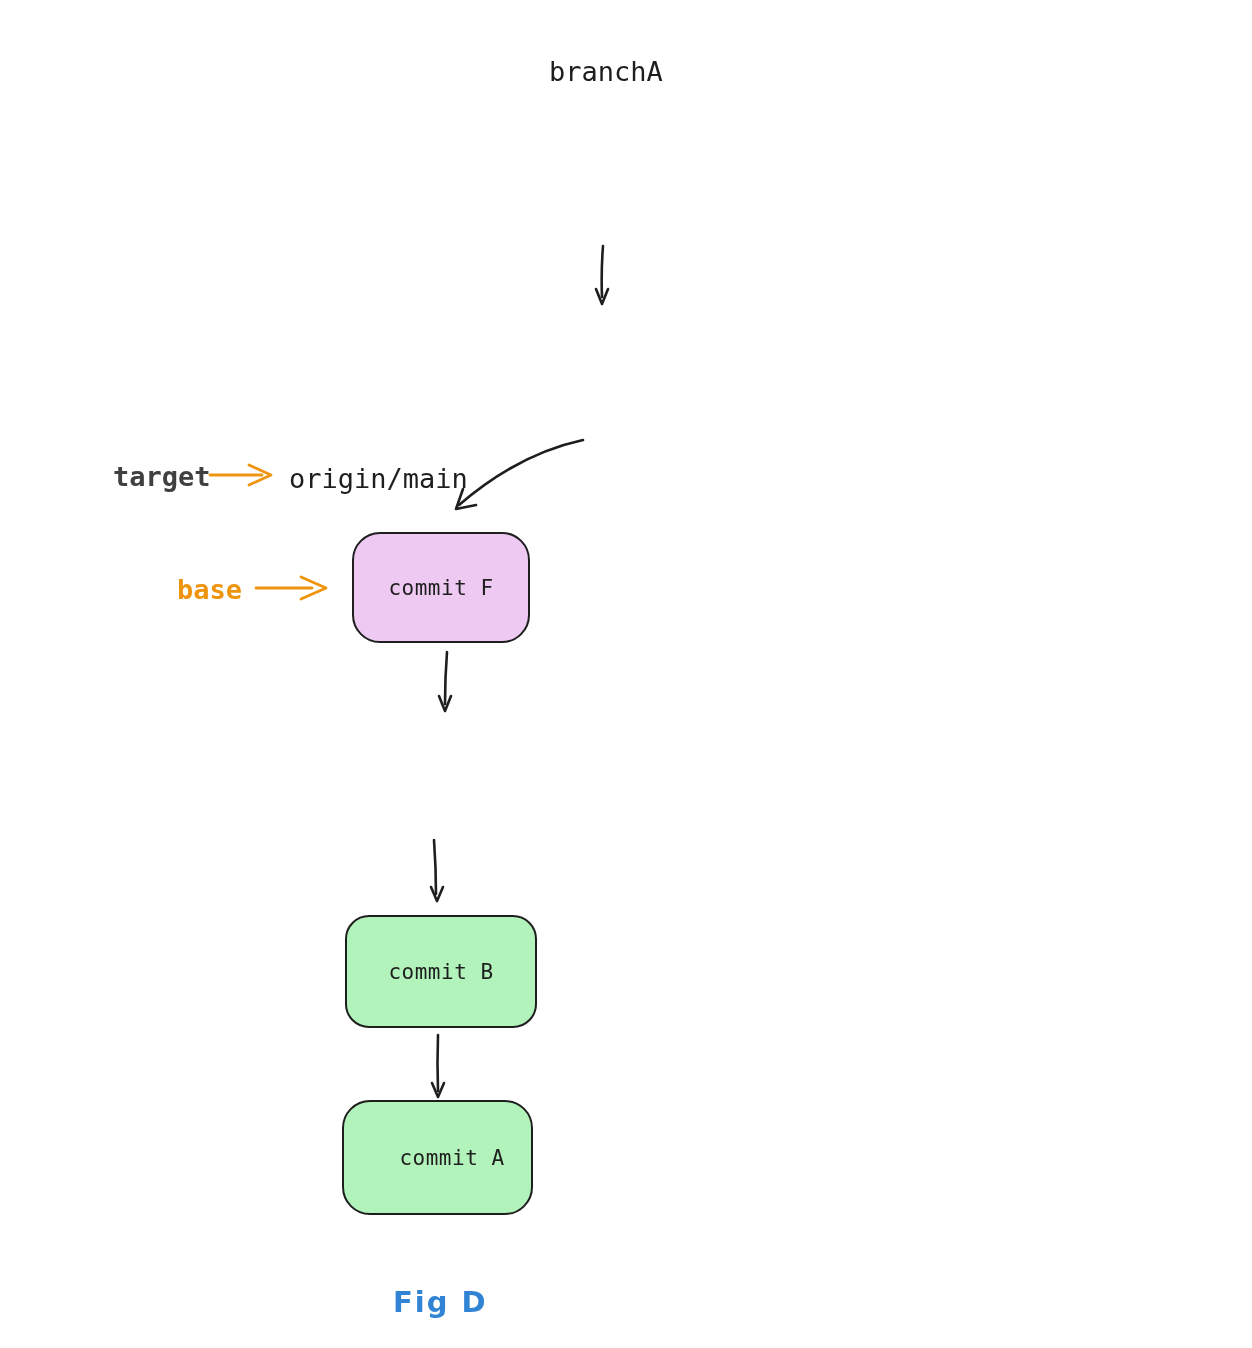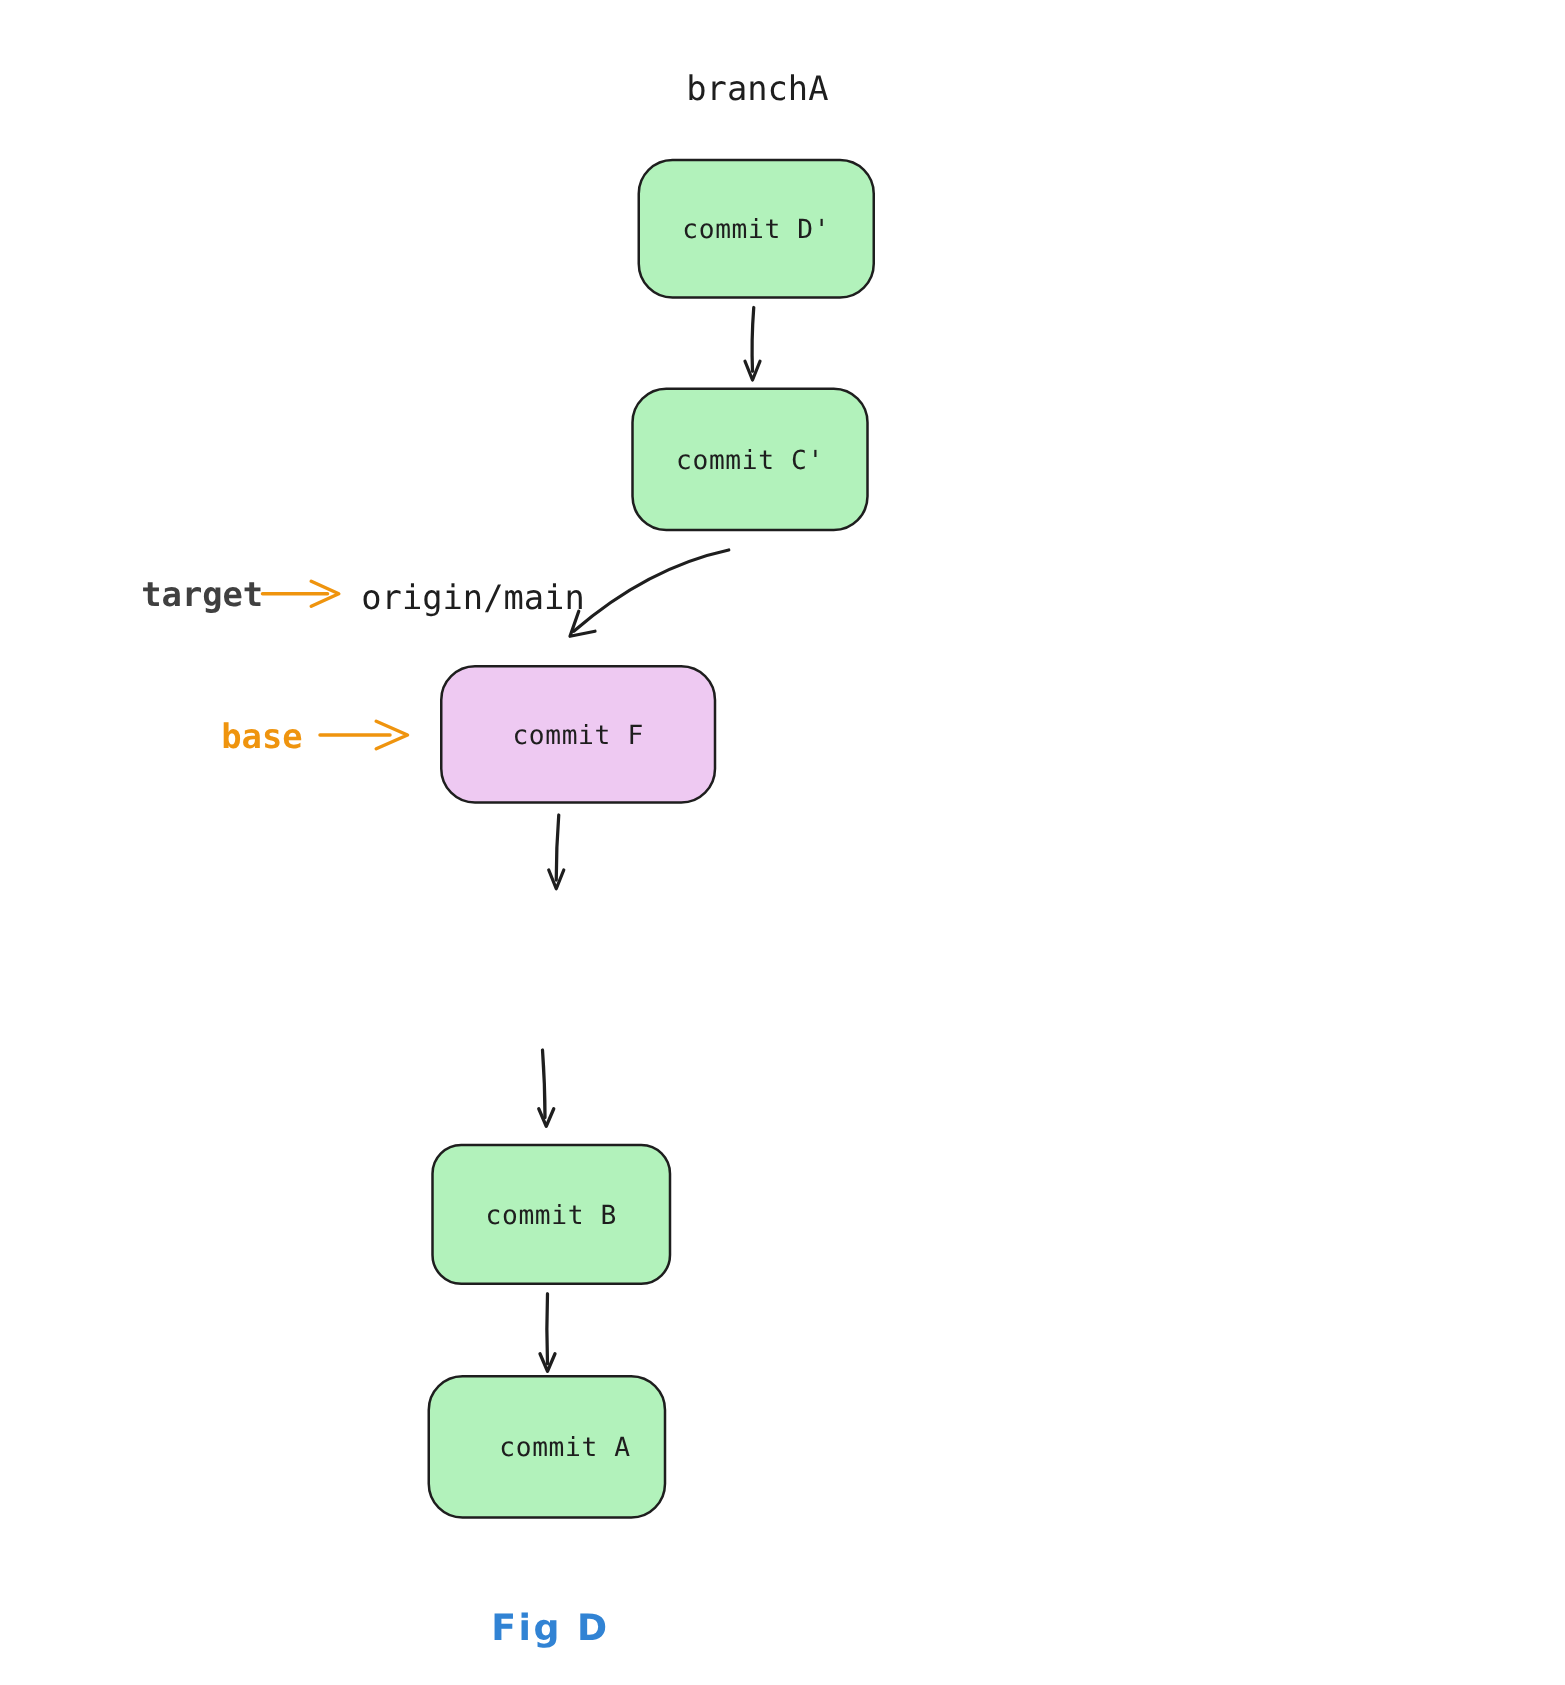--- a/index.html
+++ b/index.html
@@ -95,29 +95,23 @@
   <div class="free-text" style="left:549px; top:56px;">branchA</div>
 
   <div class="free-text annot" style="left:113px; top:461px; color:#404040;">target</div>
 
   <div class="free-text" style="left:289px; top:463px;">origin/main</div>
 
   <div class="free-text annot" style="left:177px; top:574px; color:#ef940e;">base</div>
 
   <div class="caption" style="left:393px; top:1265px; color:#3183d4;">Fig D</div>
 
-  <div class="node" style="left: 510px; top: 127px; width: 190px; height: 112px; background-color: rgb(178, 242, 187);">
-    <span class="node-label">commit D'</span>
-  </div>
 
-  <div class="node" style="left: 505px; top: 310px; width: 190px; height: 115px; background-color: rgb(178, 242, 187);">
-    <span class="node-label">commit C'</span>
-  </div>
 
-  <div class="node" style="left: 352px; top: 532px; width: 221px; height: 111px; background-color: rgb(238, 201, 242); text-align: right;">
+  <div class="node" style="left: 352px; top: 532px; width: 178px; height: 111px; background-color: rgb(238, 201, 242); text-align: right;">
     <span class="node-label">commit F</span>
   </div>
 
 
   <div class="node" style="left: 345px; top: 915px; width: 192px; height: 113px; background-color: rgb(178, 242, 187); border-radius: 24px;">
     <span class="node-label">commit B</span>
   </div>
 
   <div class="node" style="left: 342px; top: 1100px; width: 191px; height: 115px; background-color: rgb(178, 242, 187); padding-left: 29px;">
     <span class="node-label">commit A</span>

